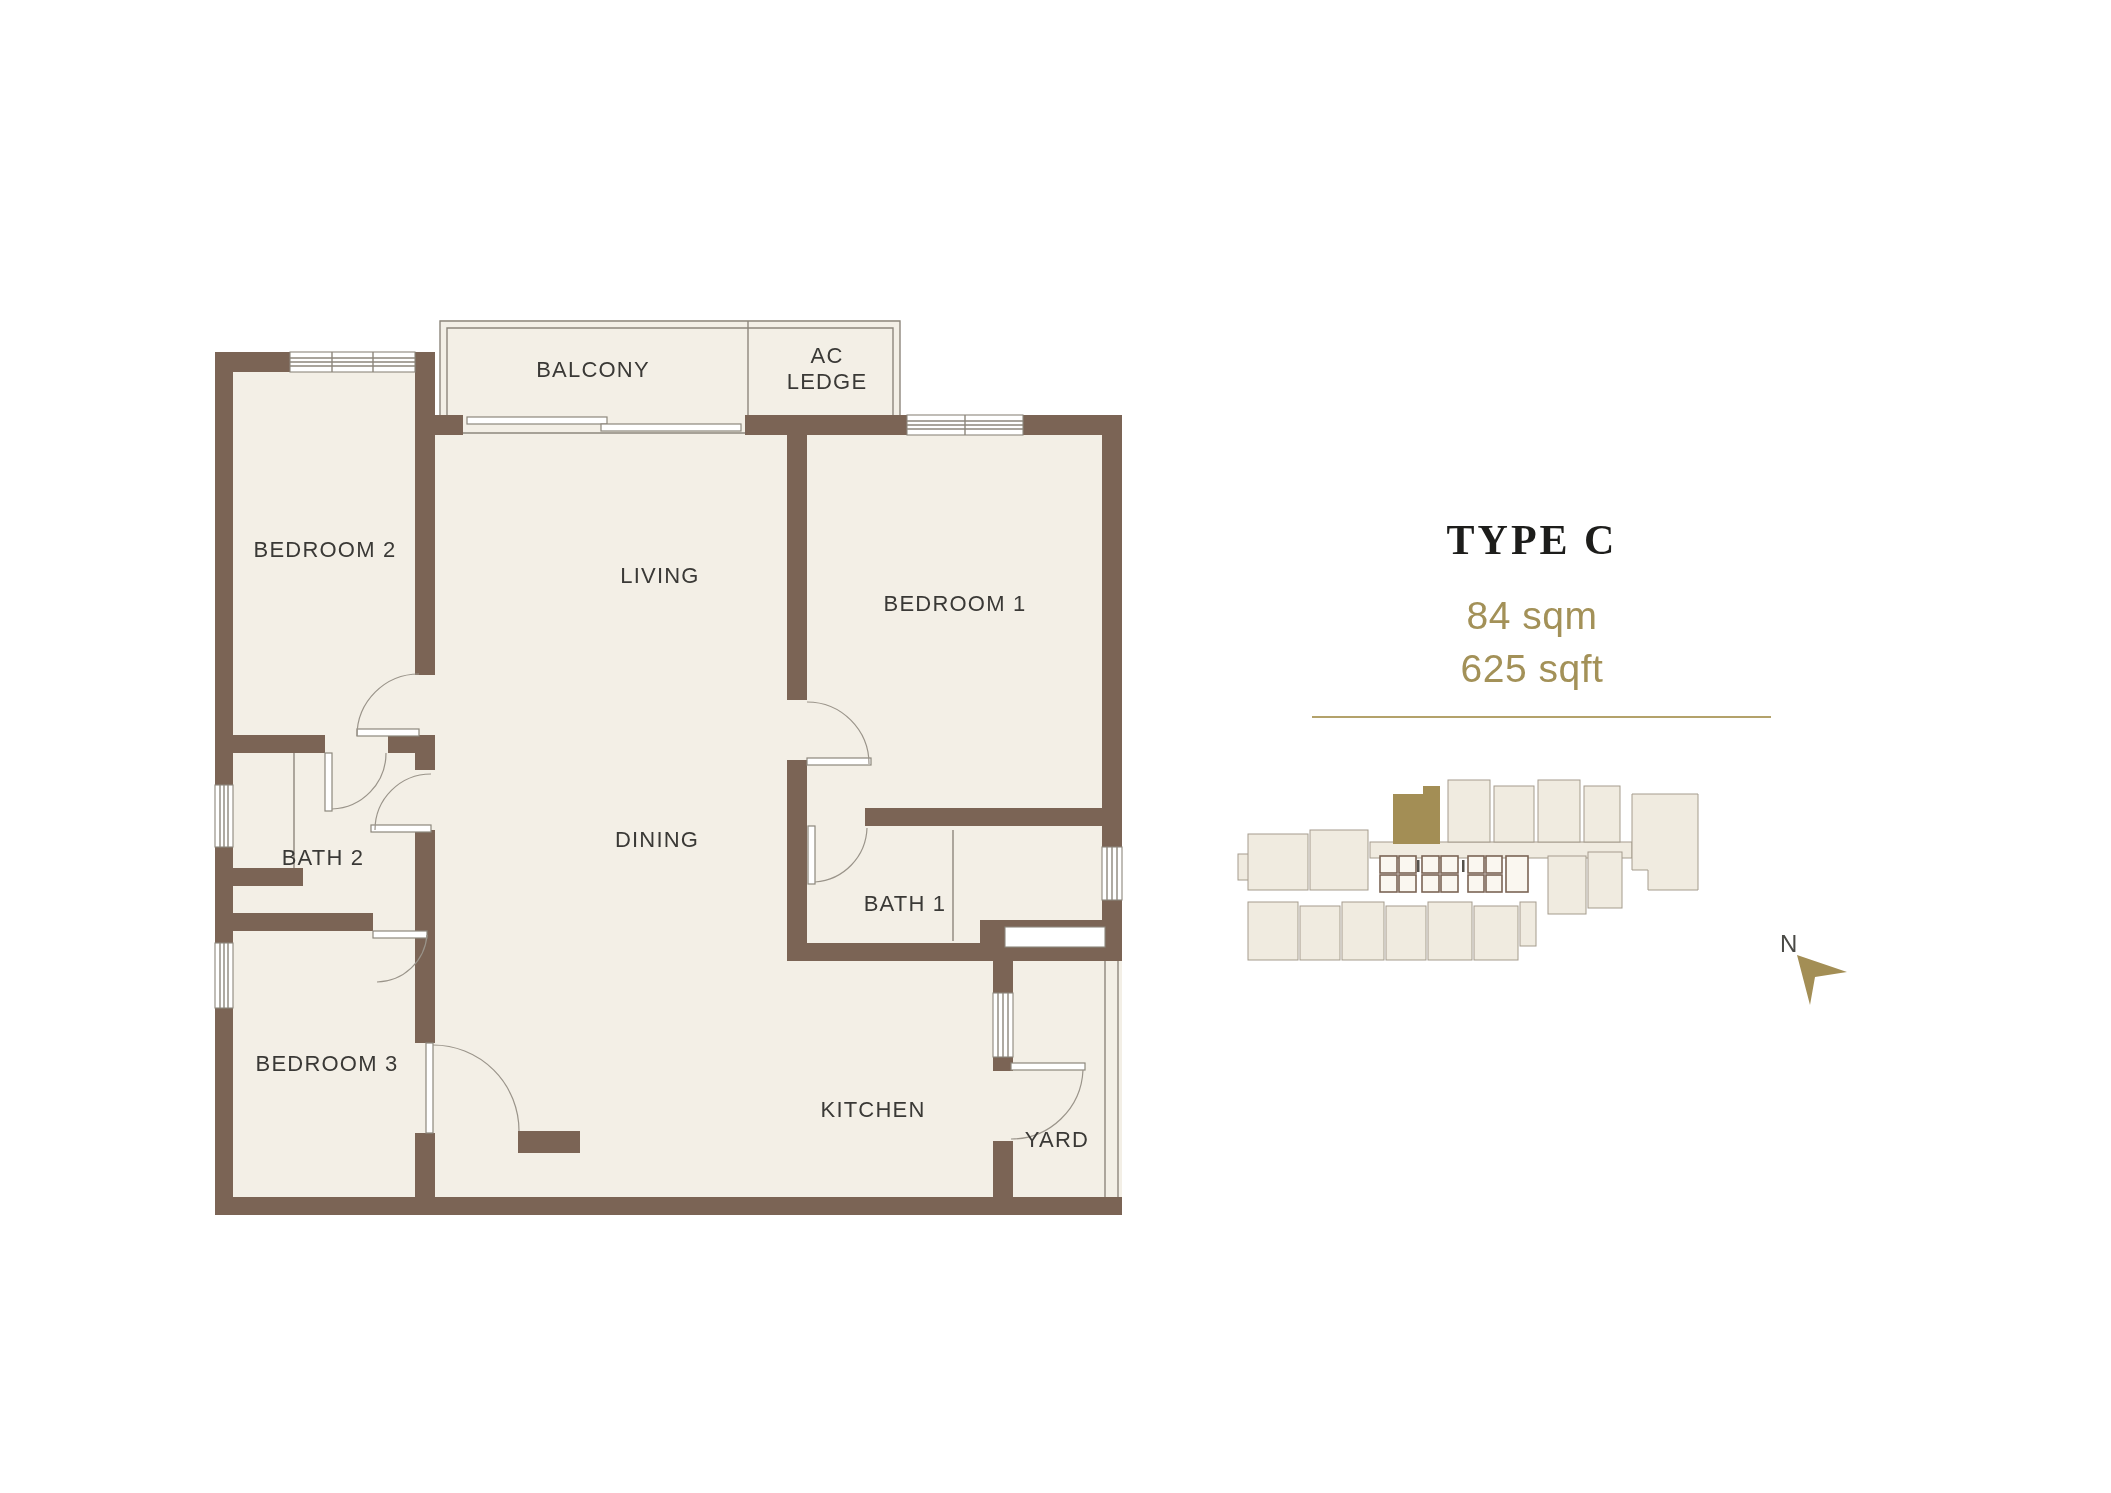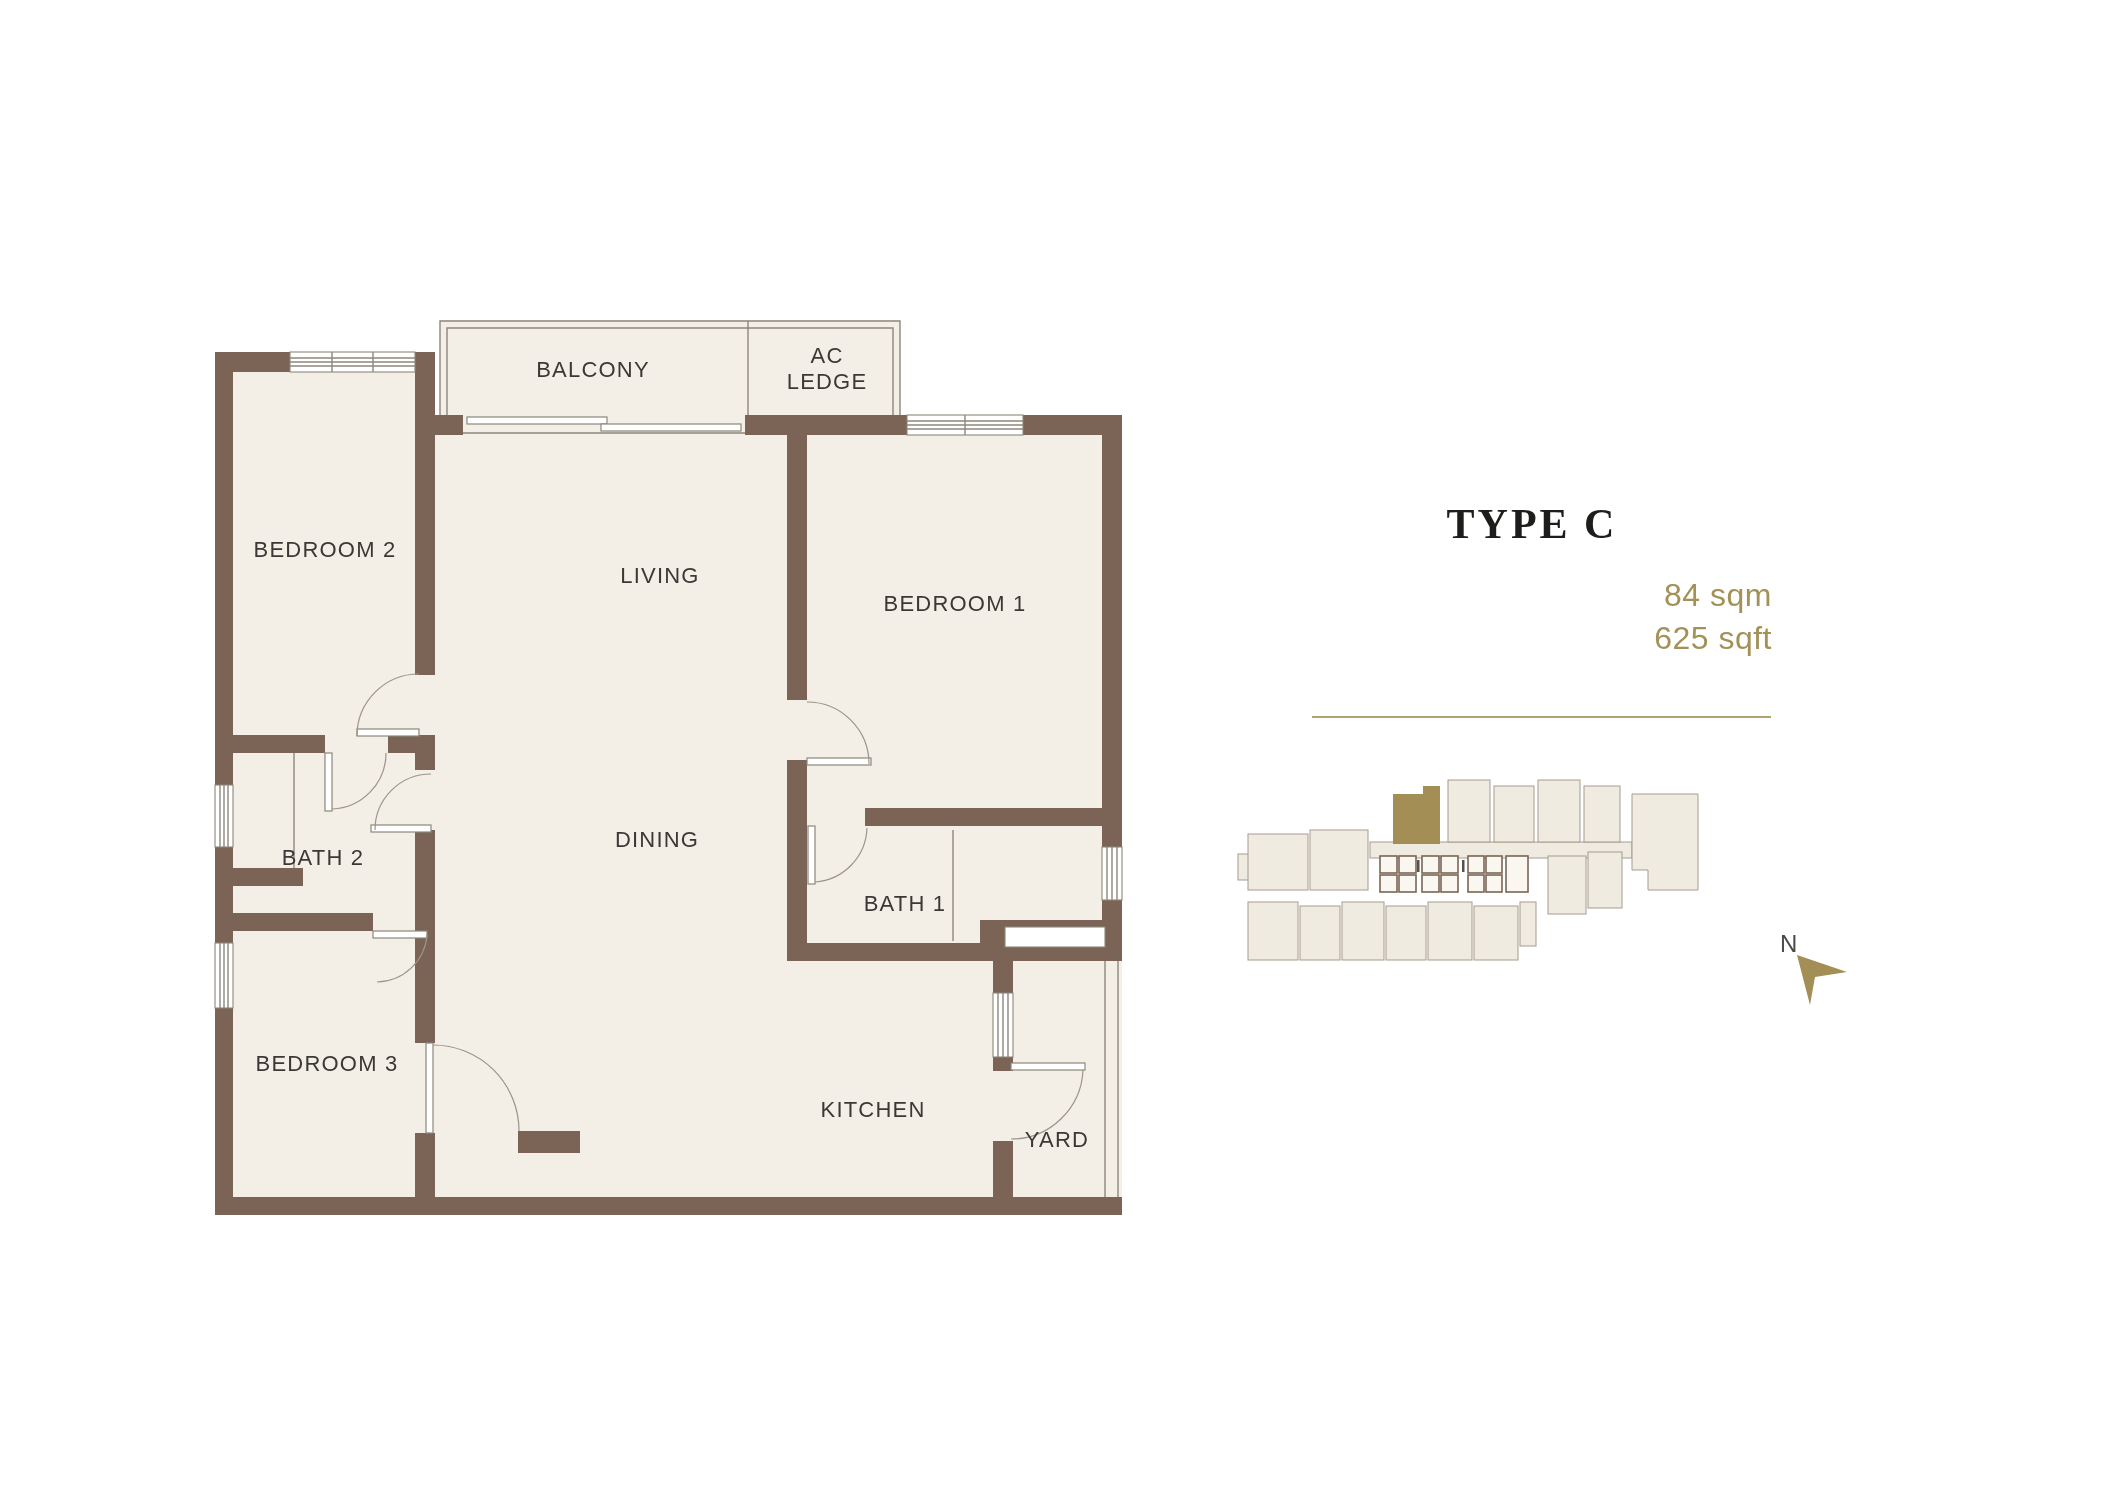--- a/index.html
+++ b/index.html
@@ -15,24 +15,24 @@
   .floorplan-wrap{position:absolute; left:205px; top:315px; width:920px; height:910px;}
   .room-label{
     fill:var(--label,#3a3936); font-family:"Liberation Sans",sans-serif;
     font-size:22px; letter-spacing:1.2px; font-weight:400;
   }
   .info-panel{
     position:absolute; left:1292px; top:500px; width:480px; text-align:center;
   }
   .type-title{
     font-family:"Liberation Serif", serif; font-weight:700; font-size:42px;
-    letter-spacing:3px; color:var(--title,#1d1d1b); margin:0 0 26px 0;
+    letter-spacing:3px; color:var(--title,#1d1d1b); margin:16px 0 26px 0;
   }
   .area-line{
-    font-size:32px; color:var(--accent,#a39158); line-height:1.35; letter-spacing:.5px;text-align:right;
+    font-size:39px; color:var(--accent,#a39158); line-height:1.35; letter-spacing:.5px;
   }
   .divider{
     position:absolute; left:1312px; top:716px; width:459px; height:2px;
     background:var(--divider,#b3a26b);
   }
   .keyplan-wrap{position:absolute; left:1230px; top:760px; width:640px; height:280px;}
   .kp-unit{fill:var(--kpfill,#f0ebe0); stroke:var(--kpstroke,#a59c8d); stroke-width:1;}
   .kp-core{fill:#faf7f0; stroke:var(--wall,#7b6455); stroke-width:1.6;}
   .thinline{stroke:var(--line,#8d877c); stroke-width:1.4; fill:none;}
   .doorarc{stroke:#9a948a; stroke-width:1.2; fill:none;}

